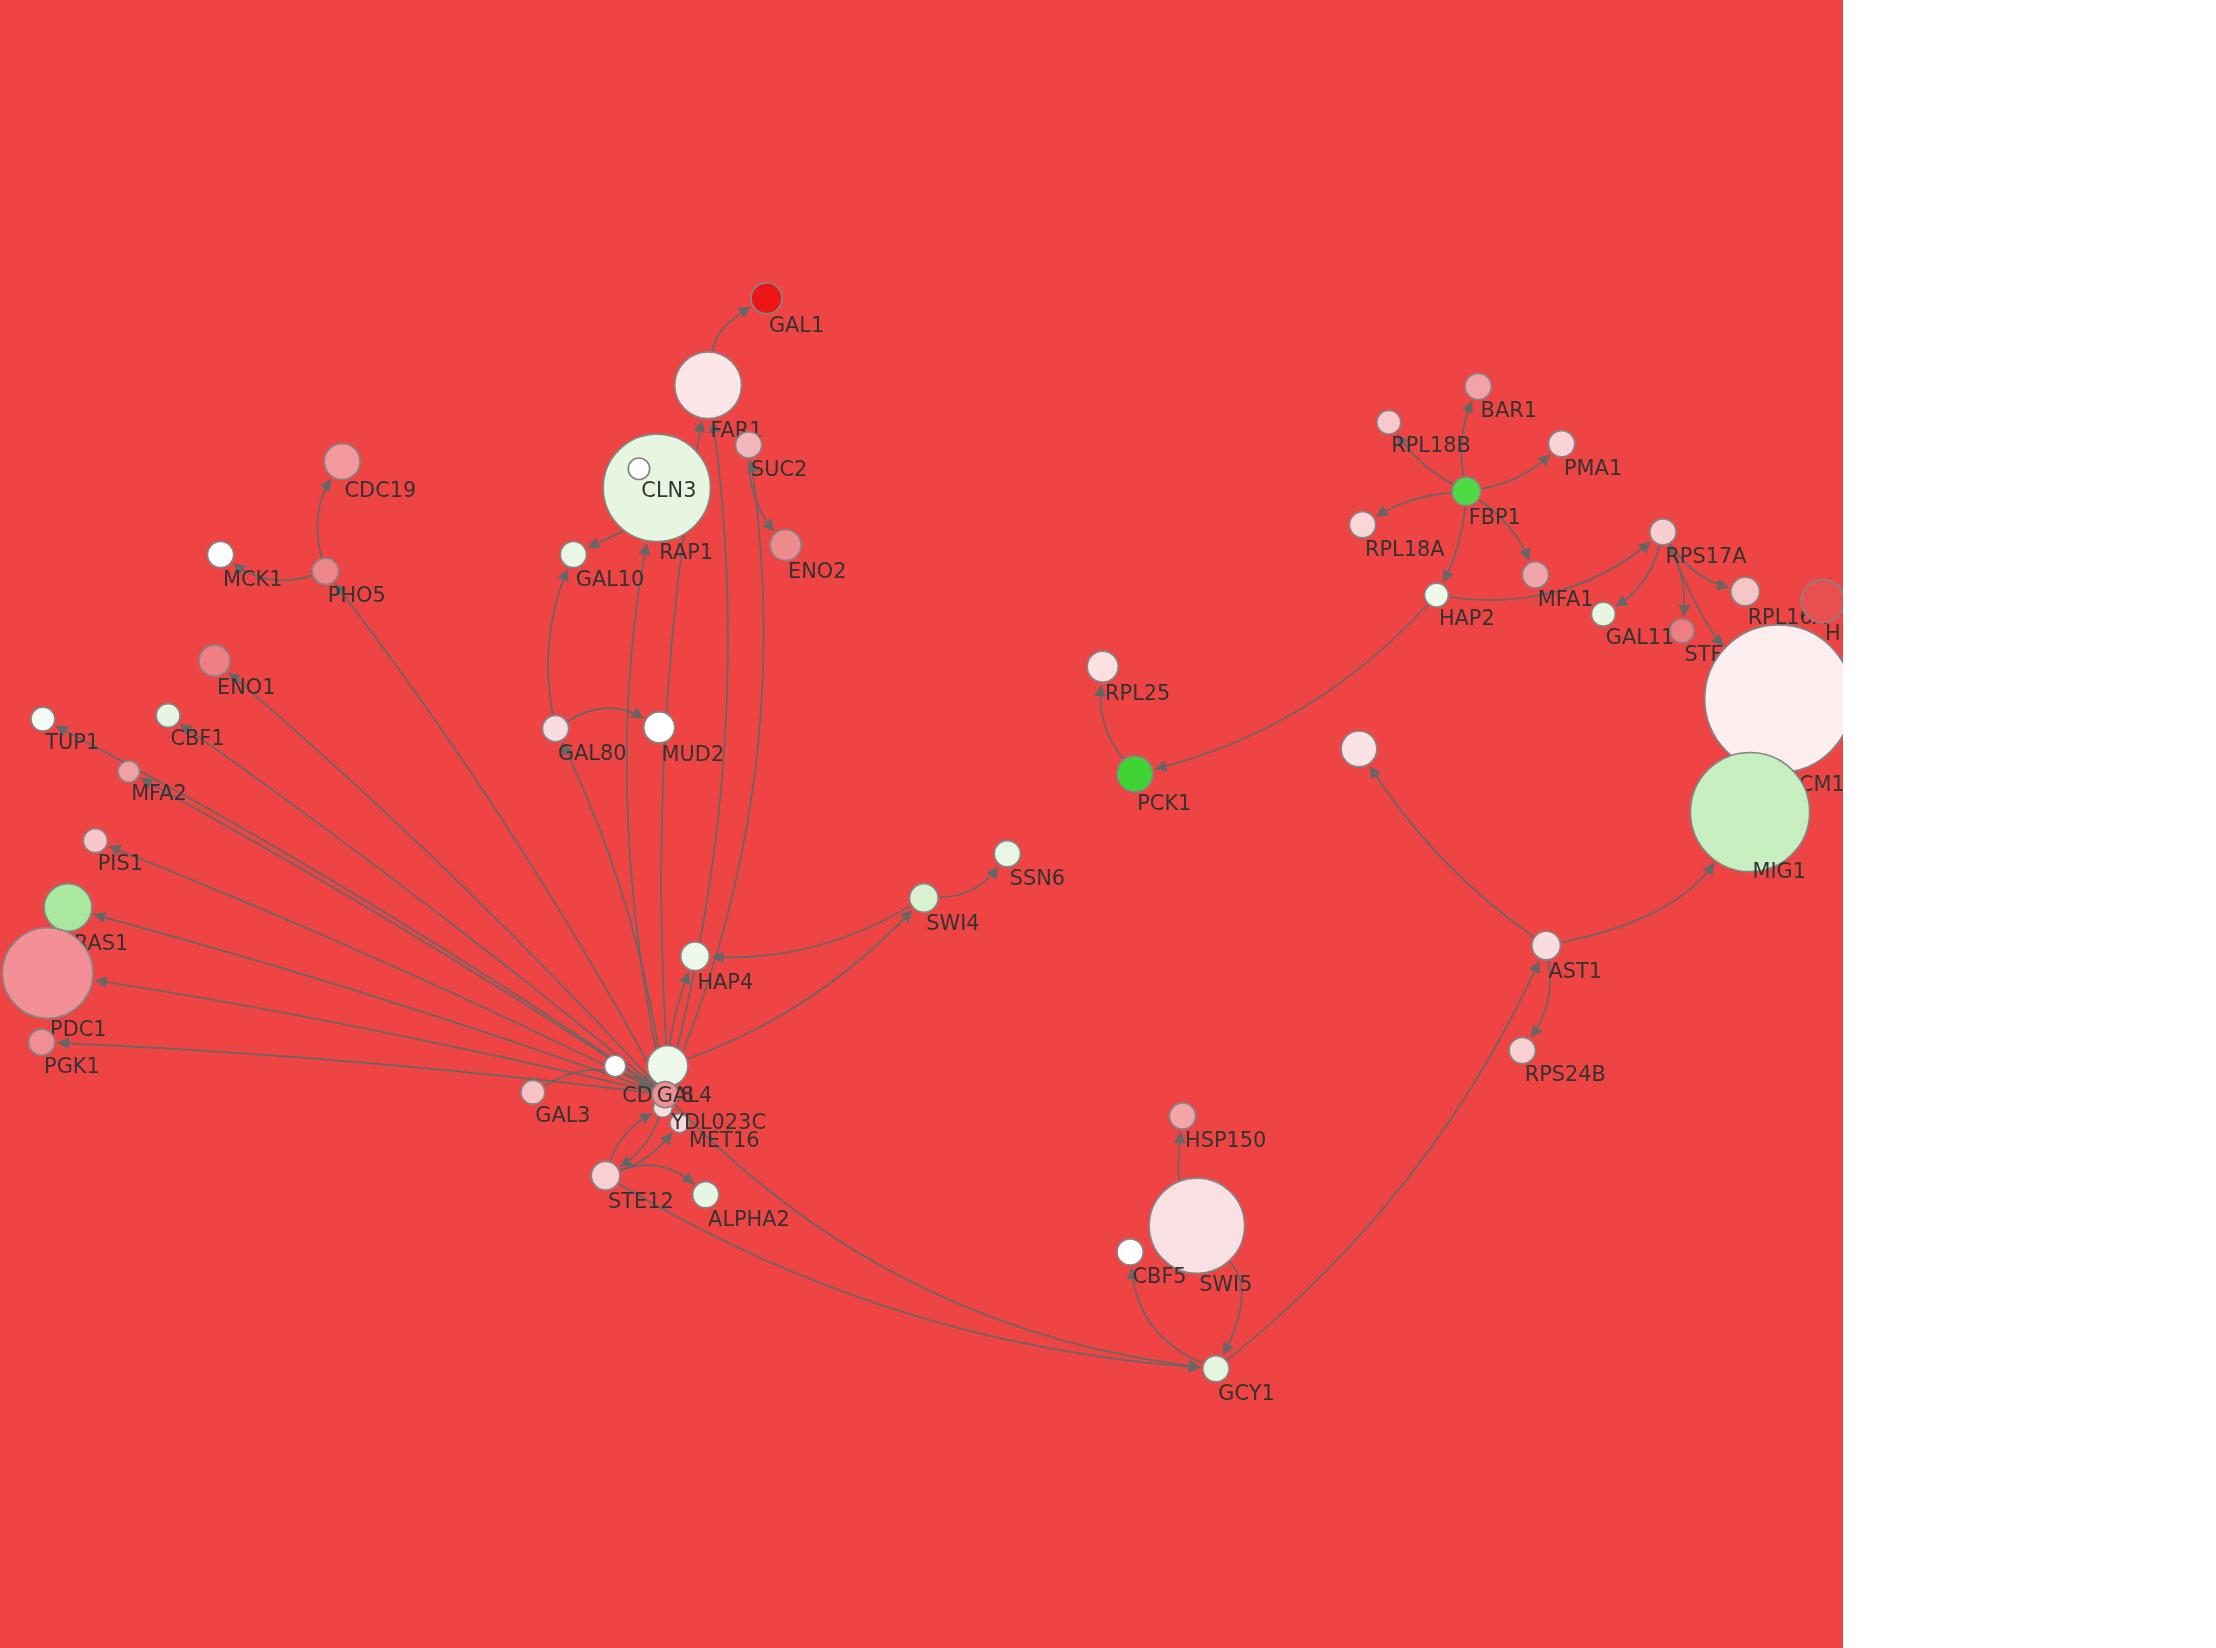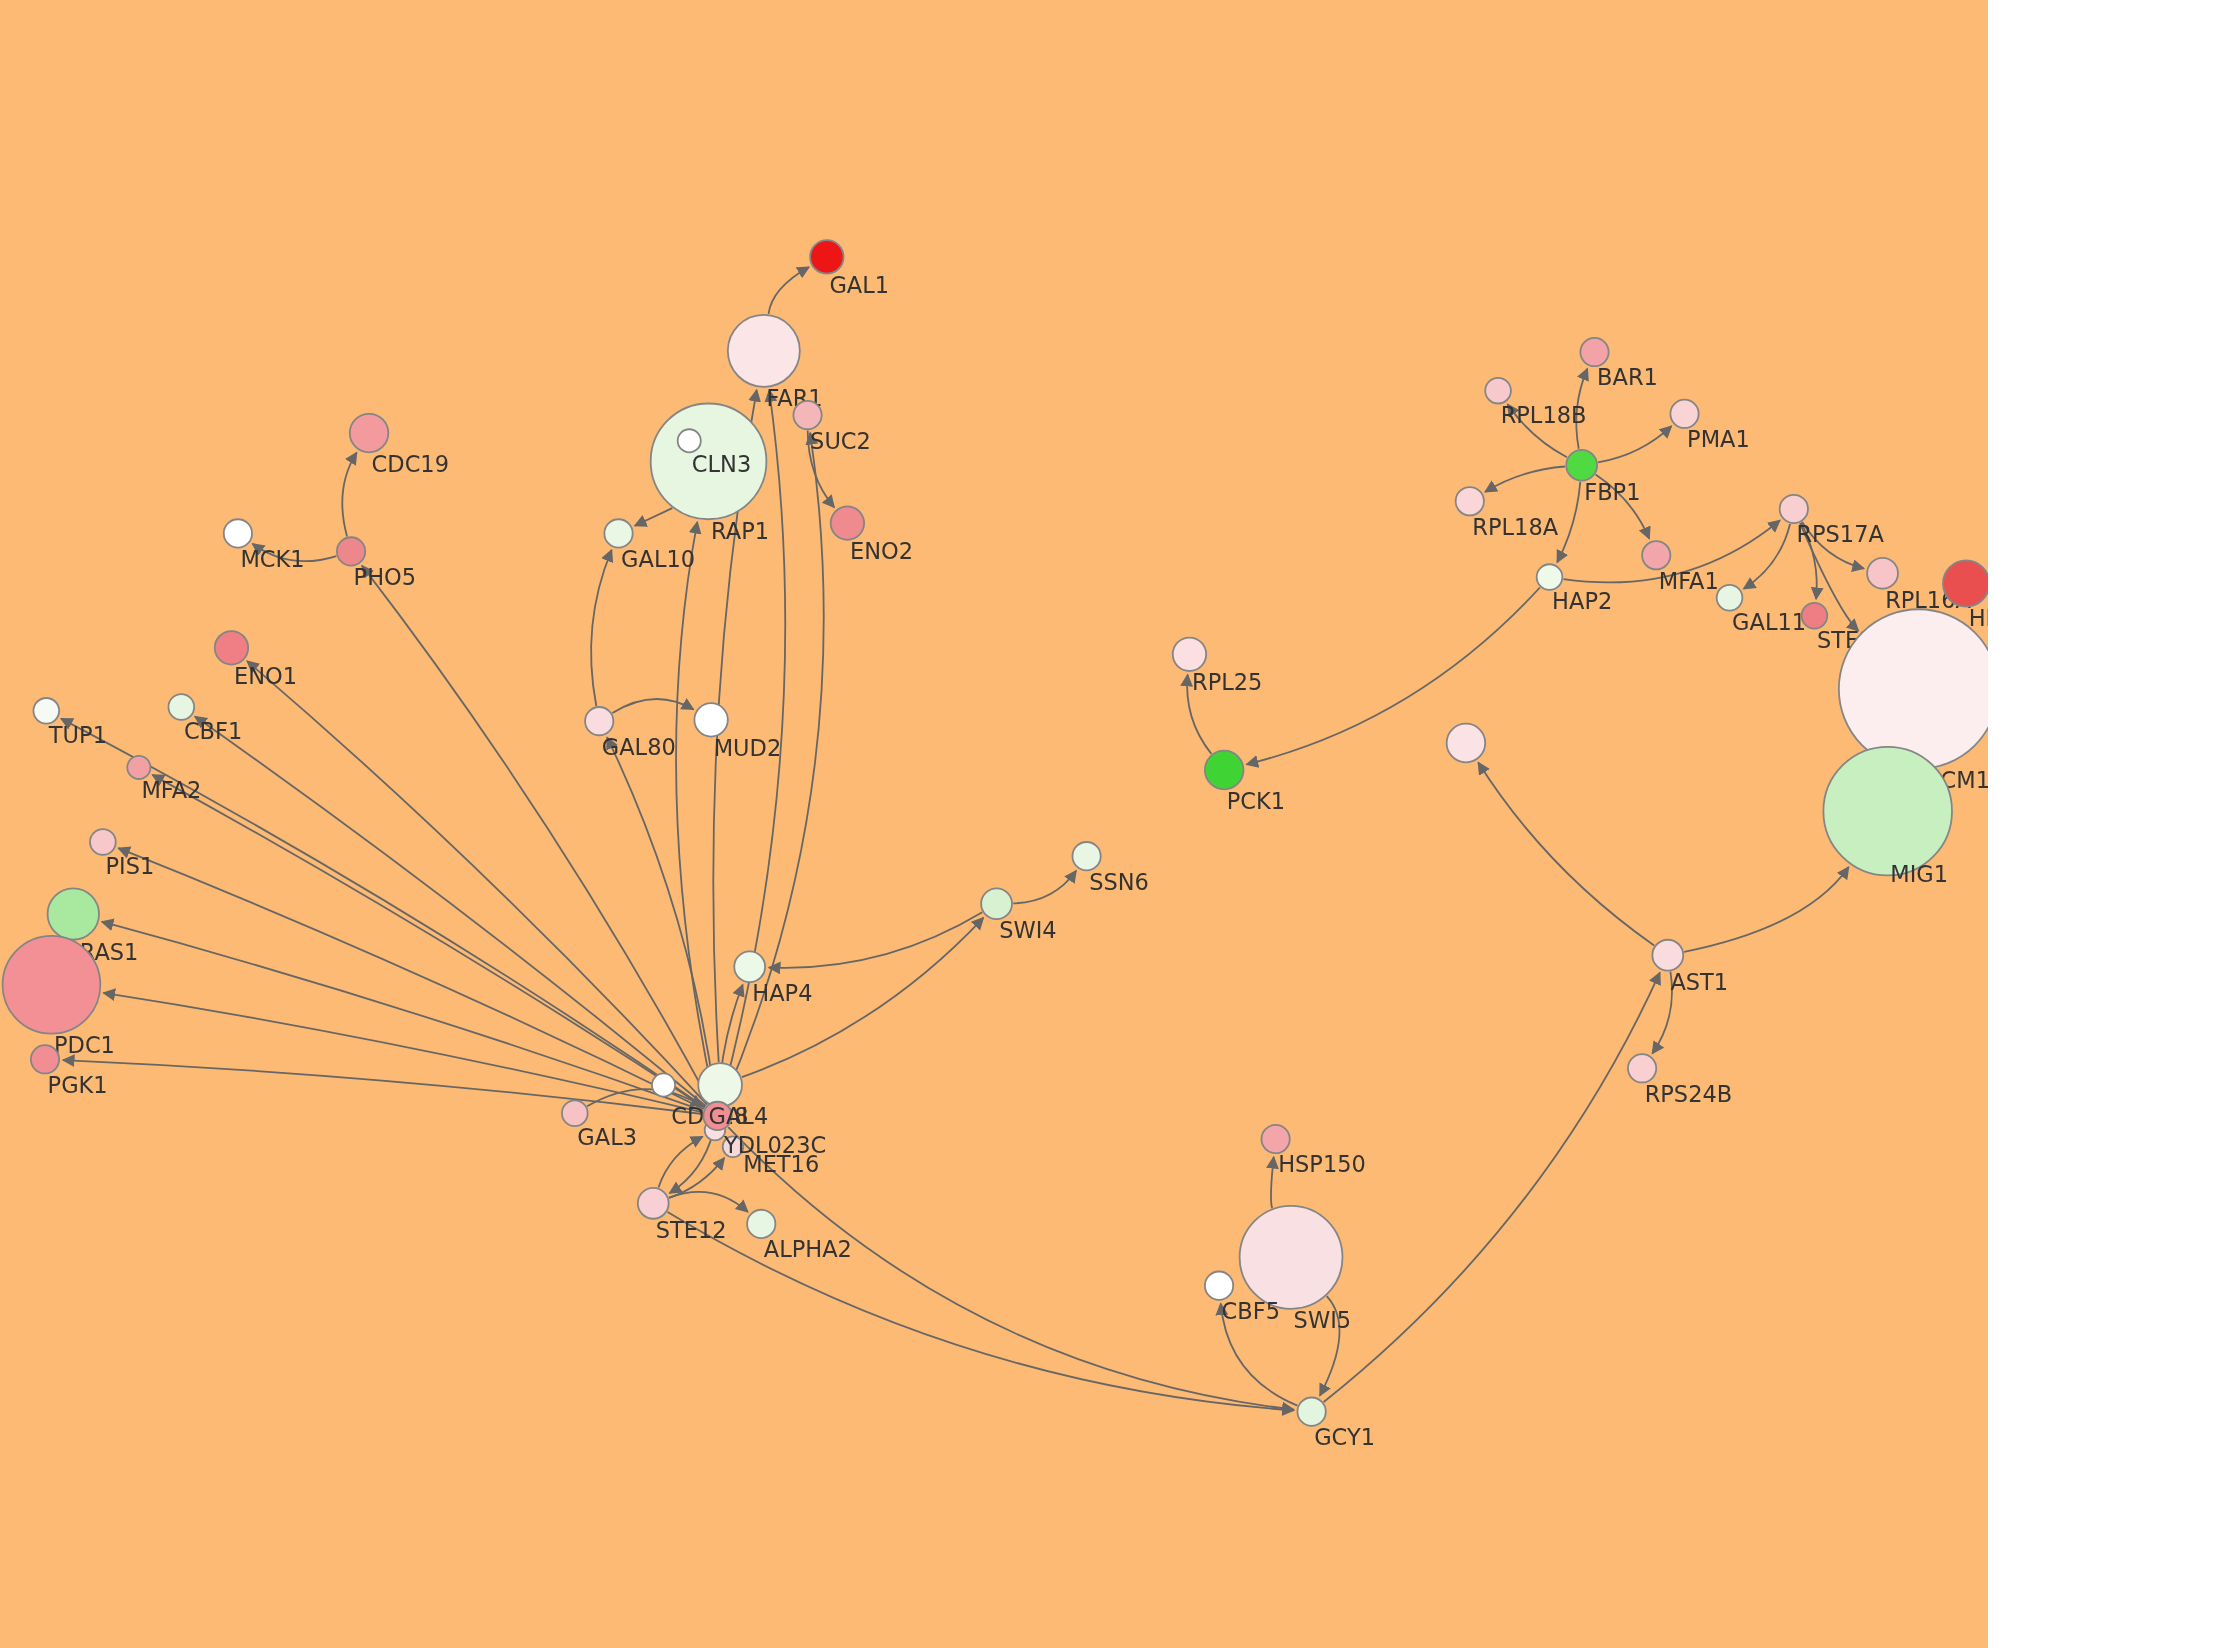--- a/index.html
+++ b/index.html
@@ -1,16 +1,16 @@
 <!DOCTYPE html>
 <html style="font-size:12.4px"><head>
 <meta charset="utf-8">
 <style>
   html,body{margin:0;padding:0;background:#ffffff;}
-  .stage{position:relative;width:1988px;height:1648px;background:#fdba74;overflow:hidden;}
+  .stage{position:relative;width:1843px;height:1648px;background:#ef4444;overflow:hidden;}
   svg{display:block;width:100%;height:100%;}
   text{font-family:"DejaVu Sans","Liberation Sans",sans-serif;}
 </style>
 </head>
 <body>
 
 <div class="stage">
   <svg xmlns="http://www.w3.org/2000/svg" preserveAspectRatio="xMidYMid meet" viewBox="0 0 1546 1150">
     <defs>
       <marker id="arrowhead" markerUnits="userSpaceOnUse" markerWidth="14" markerHeight="12" refX="9" refY="5" orient="auto">

